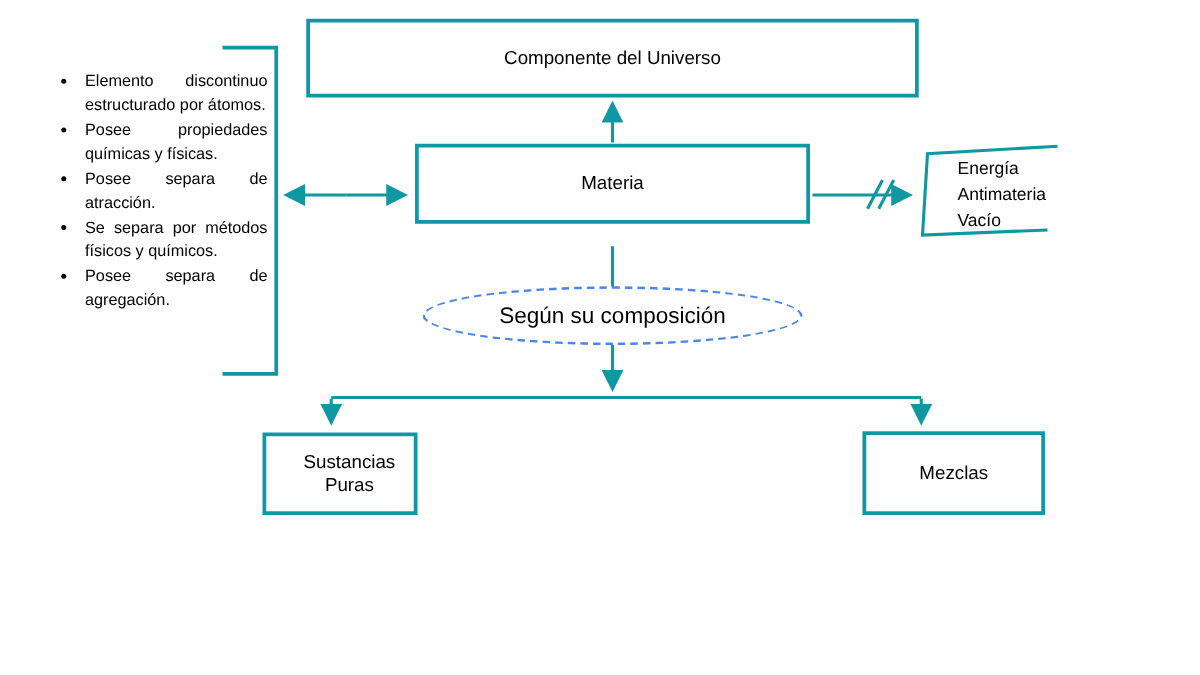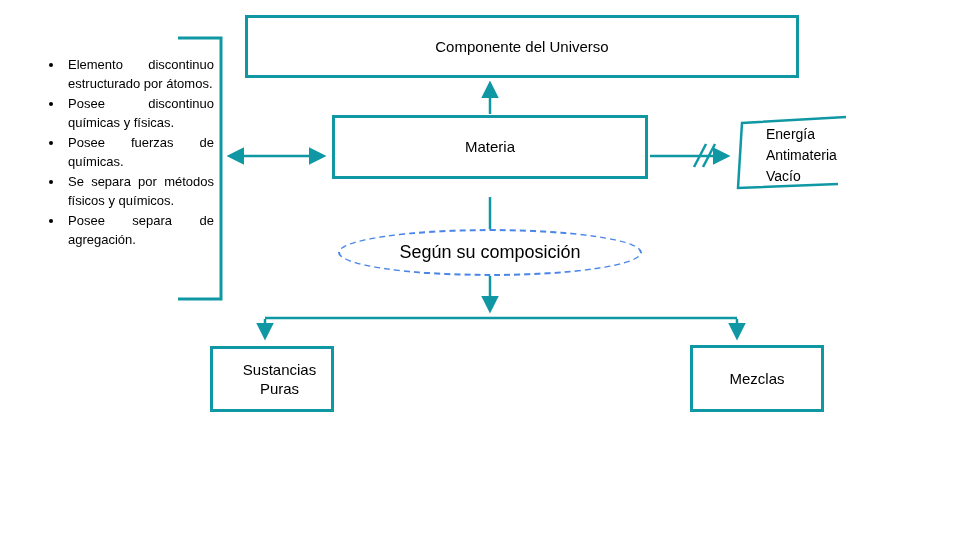--- a/index.html
+++ b/index.html
@@ -20,24 +20,24 @@
     position: absolute;
     border: 3px solid #0f98a4;
     background: #ffffff;
     display: flex;
     align-items: center;
     justify-content: center;
     text-align: center;
     font-size: 15px;
     line-height: 1.3;
   }
-  #box-componente { left: 245px; top: 15px;  width: 554px; height: 63px; }
+  #box-componente { left: 245px; top: 15px;  width: 490px; height: 63px; }
   #box-materia    { left: 332px; top: 115px; width: 316px; height: 64px; }
   #box-sustancias { left: 210px; top: 346px; width: 124px; height: 66px; white-space: pre-line; padding-left: 15px; }
-  #box-mezclas    { left: 690px; top: 345px; width: 134px; height: 67px; }
+  #box-mezclas    { left: 690px; top: 345px; width: 146px; height: 67px; }
   .ellipse {
     position: absolute;
     left: 338px; top: 229px;
     width: 304px; height: 47px;
     border: 2px dashed #4a86e8;
     border-radius: 50%;
     background: #ffffff;
     display: flex;
     align-items: center;
     justify-content: center;
@@ -88,22 +88,22 @@
   <line x1="703" y1="167" x2="715" y2="144" stroke="#0f98a4" stroke-width="2.5"></line>
 
   <polyline points="178,38 221,38 221,299 178,299" fill="none" stroke="#0f98a4" stroke-width="3"></polyline>
 
   <polyline points="846,117 742,123 738,188 838,184" fill="none" stroke="#0f98a4" stroke-width="2.5"></polyline>
 </svg>
 
 <div class="bullets">
   <ul>
     <li>Elemento discontinuo estructurado por átomos.</li>
-    <li>Posee discontinuo químicas y físicas.</li>
-    <li>Posee fuerzas de químicas.</li>
+    <li>Posee propiedades químicas y físicas.</li>
+    <li>Posee separa de atracción.</li>
     <li>Se separa por métodos físicos y químicos.</li>
     <li>Posee separa de agregación.</li>
   </ul>
 </div>
 
 <div class="box" id="box-componente">Componente del Universo</div>
 
 <div class="box" id="box-materia">Materia</div>
 
 <div class="ellipse">Según su composición</div>

